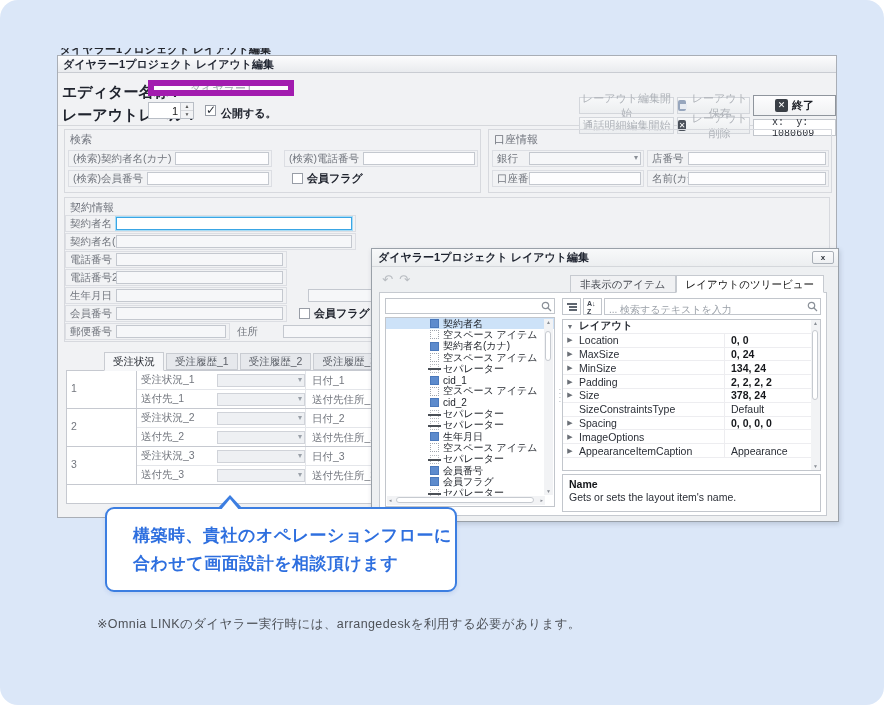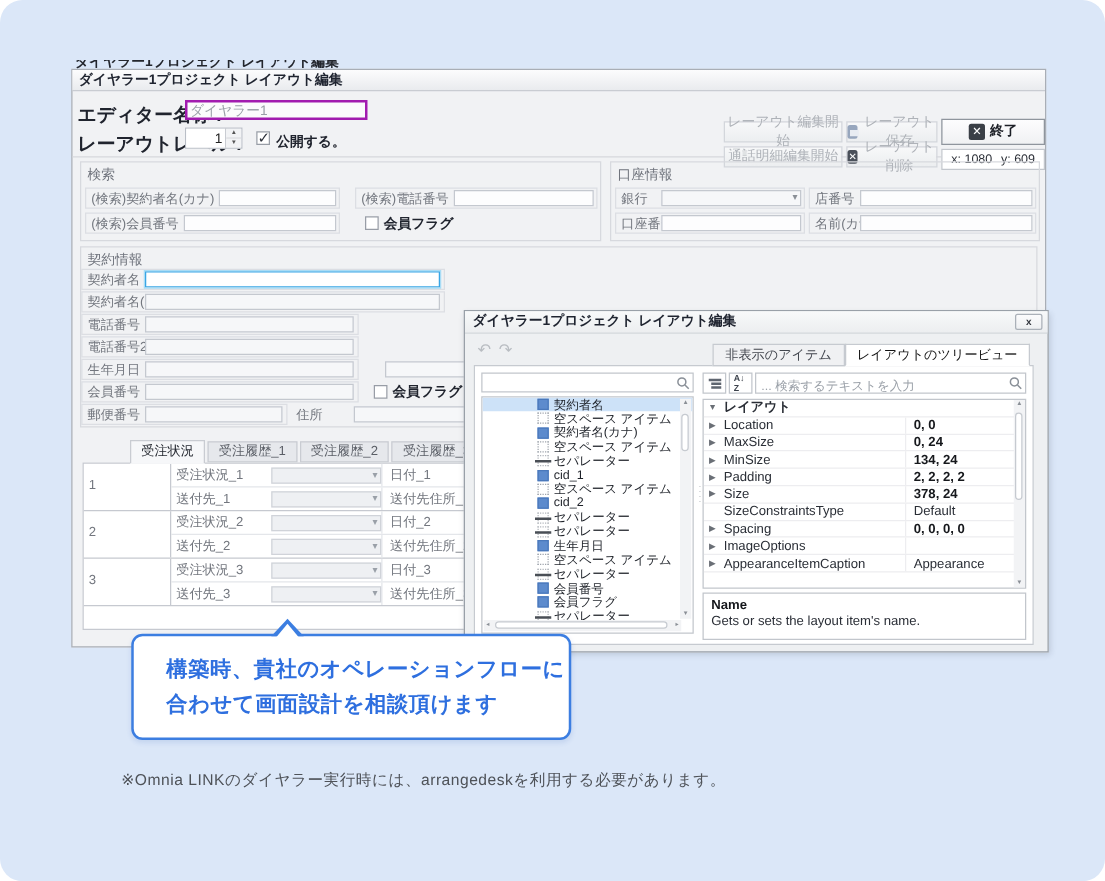--- a/index.html
+++ b/index.html
@@ -7,39 +7,39 @@
   .canvas{position:absolute;left:0;top:0;width:884px;height:705px;background:#dbe7f8;border-radius:18px;overflow:hidden;}
 
   
   .win{position:absolute;left:57px;top:55px;width:780px;height:463px;background:#f1f2f4;border:1px solid #a9aeb6;}
   .clip-frag{position:absolute;left:2px;top:-8px;width:230px;height:8px;overflow:hidden;}
   .clip-frag span{display:block;margin-top:-6px;font-size:11px;font-weight:bold;color:#23262d;white-space:nowrap;}
   .win-title{height:17px;background:linear-gradient(#fcfcfd,#e9ebee);border-bottom:1px solid #c9ccd2;
     font-size:11px;font-weight:bold;color:#1f2430;line-height:16px;padding-left:5px;}
   .hdr{position:absolute;left:0;top:18px;width:100%;height:52px;border-bottom:1px solid #d6d8dc;}
   .hlbl{position:absolute;font-size:15px;font-weight:bold;color:#20242e;text-align:right;width:84px;white-space:nowrap;}
-  .tin{border:2px solid #a21caf;background:#fbfbfc;font-size:11px;color:#9aa0a8;padding:0 2px;}
+  .tin{border:6px solid #a21caf;background:#fbfbfc;font-size:11px;color:#9aa0a8;padding:0 2px;text-align:center;}
   .spin{position:absolute;left:90px;top:28px;width:46px;height:17px;border:1px solid #b9bec6;background:#fff;display:flex;}
   .spin input{flex:1;border:none;font-size:11px;text-align:right;padding-right:2px;color:#222;background:#fff;width:28px;}
   .spin .sbtns{width:13px;border-left:1px solid #c9ccd2;display:flex;flex-direction:column;}
   .spin .sbtns span{flex:1;font-size:5px;line-height:7px;text-align:center;color:#555;background:#f2f3f5;}
   .spin .sbtns span:first-child{border-bottom:1px solid #d6d8dc;}
   .cb{display:inline-block;width:11px;height:11px;border:1px solid #989da6;background:#fff;position:relative;vertical-align:middle;}
   .cb.on:after{content:"✓";position:absolute;left:0px;top:-3px;font-size:12px;font-weight:bold;color:#2a2f38;}
   .cblbl{font-size:11px;font-weight:bold;color:#20242e;}
   .btn{position:absolute;font-size:11px;text-align:center;border:1px solid #d3d6db;background:linear-gradient(#f7f8f9,#eceef0);
     color:#aeb2b8;line-height:15px;display:flex;align-items:center;justify-content:center;gap:4px;}
   .btn.exit{border:1px solid #8f959d;background:linear-gradient(#fdfdfe,#f0f1f3);color:#1c1f26;font-weight:bold;}
   .xicon{display:inline-block;width:13px;height:13px;background:#3a3f46;border-radius:2px;color:#fff;font-size:9px;line-height:13px;
     text-align:center;font-weight:bold;}
   .xicon.sm{width:11px;height:11px;font-size:8px;line-height:11px;background:#4a505a;}
   .saveicon{display:inline-block;width:11px;height:11px;background:#97a6bd;border-radius:2px;position:relative;}
   .saveicon:after{content:"";position:absolute;left:2px;top:4px;width:7px;height:5px;background:#e8ecf2;}
   .coords{position:absolute;left:695px;top:45px;width:83px;height:17px;border:1px solid #c3c7cd;background:#fff;
-    font-size:10px;color:#2a2e36;display:flex;align-items:center;justify-content:space-between;padding:0 7px;}
+    font-size:10px;color:#2a2e36;display:flex;align-items:center;justify-content:space-between;padding:0 18px;font-family:Liberation Mono, monospace;}
 
   
   .grp{position:absolute;border:1px solid #d7d9de;}
   .gtitle{position:absolute;left:5px;top:2px;font-size:11px;color:#6f737c;}
   .pair{position:absolute;display:flex;align-items:center;border:1px solid #dcdee3;height:17px;}
   .pair .lbl{font-size:10.5px;color:#72767e;padding:0 4px;white-space:nowrap;}
   .ed{height:13px;border:1px solid #c4c8cf;background:#f6f7f9;position:relative;}
   .ed.white{background:#fdfdfe;}
   .ed.hl{border:1px solid #3aa6e5;outline:1px solid #a8dcf5;background:#fff;}
   .ed.dd:after{content:"▾";position:absolute;right:2px;top:0px;font-size:8px;color:#8a8f96;}

